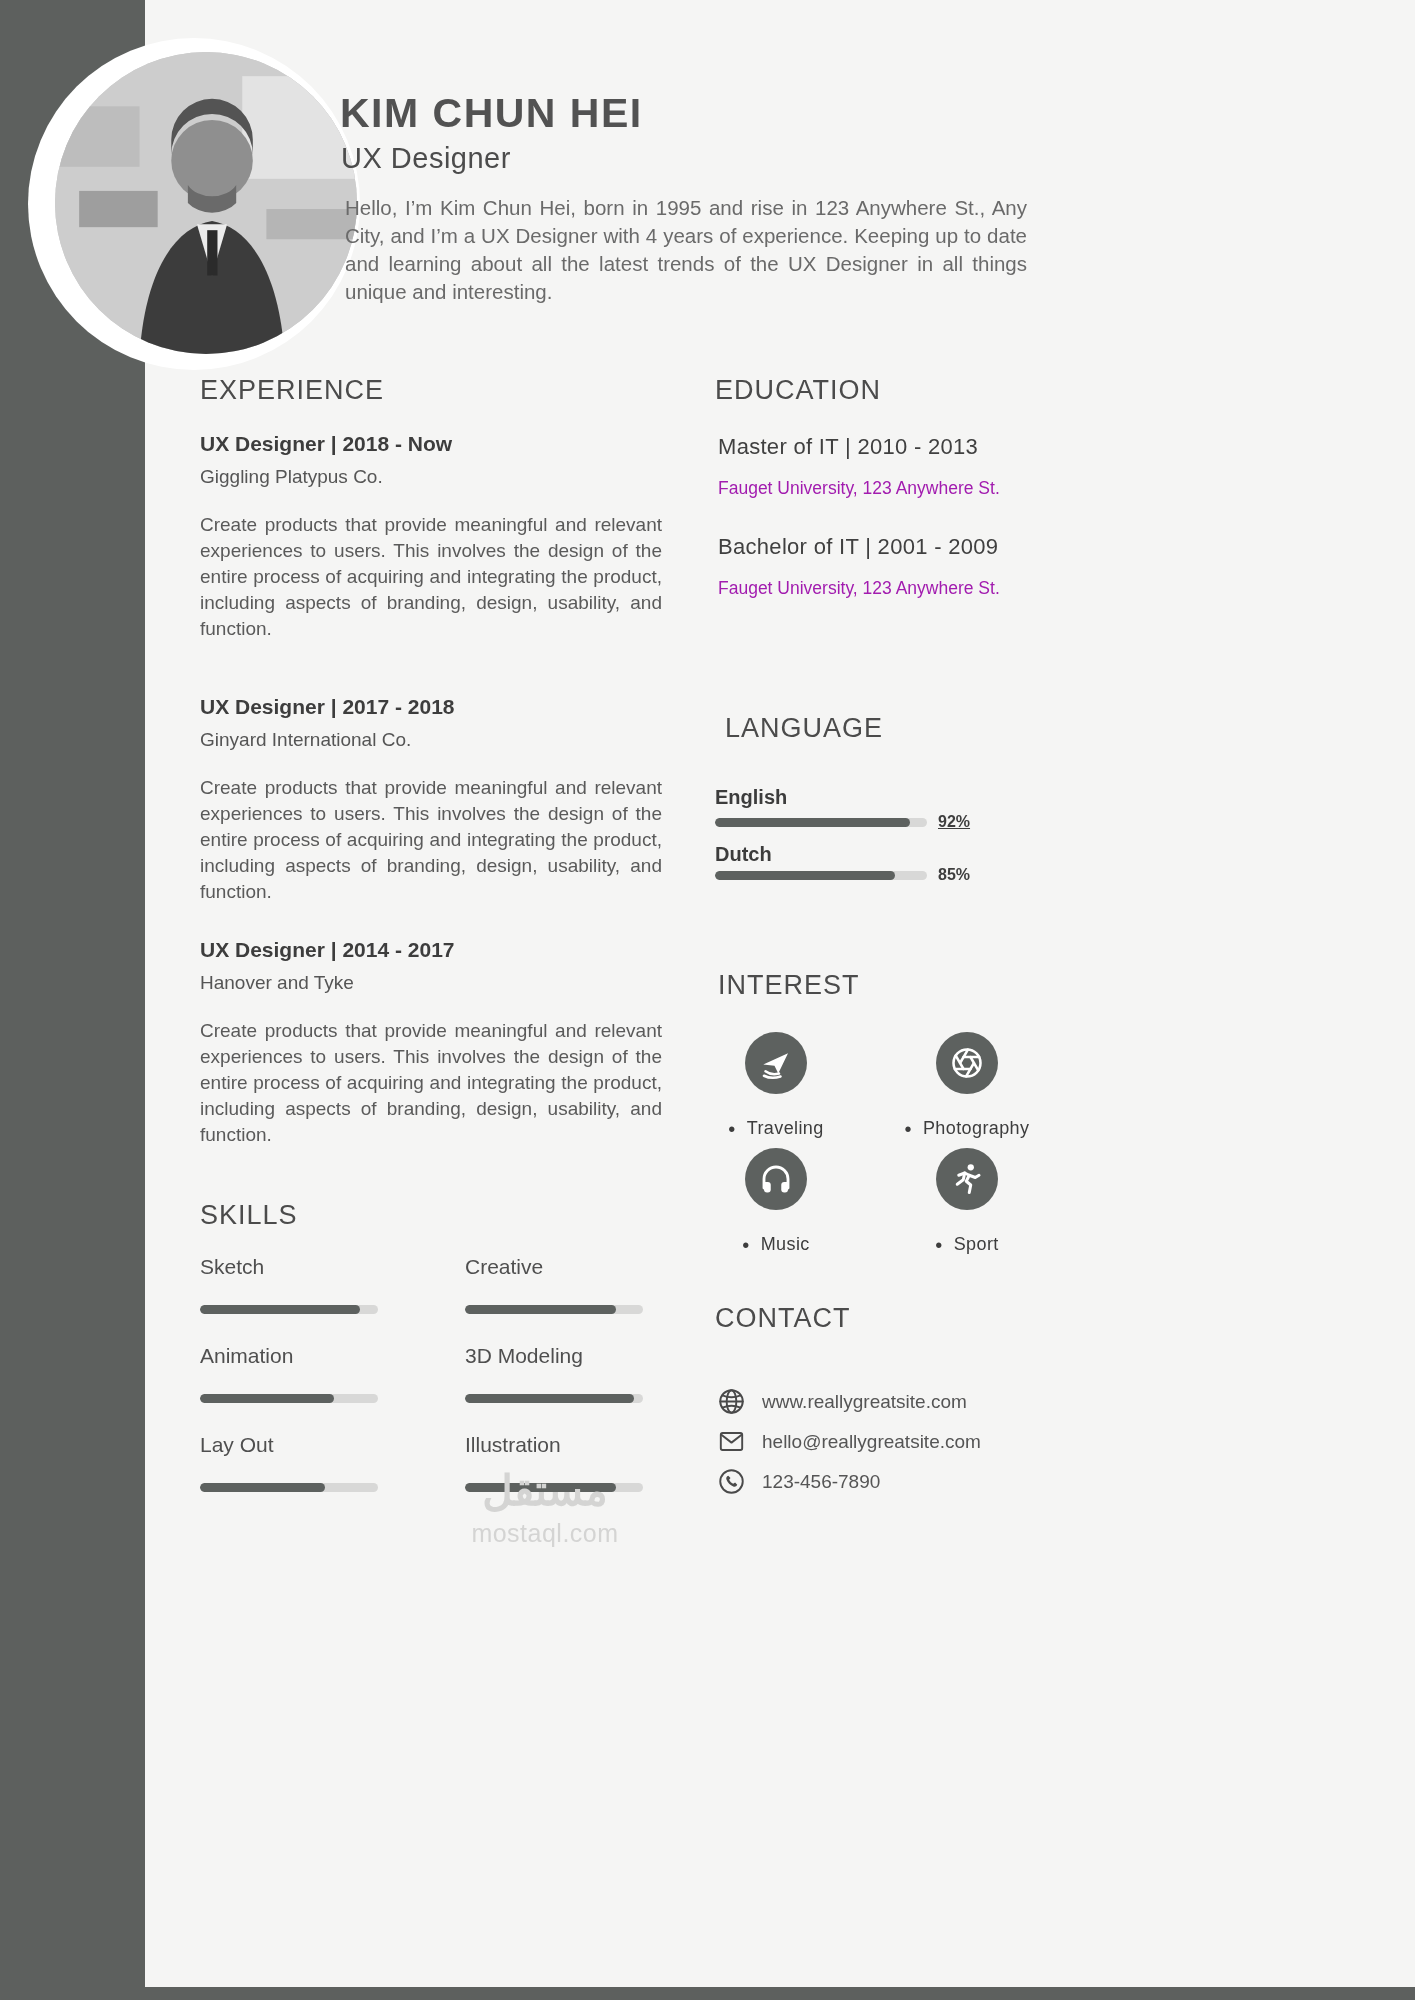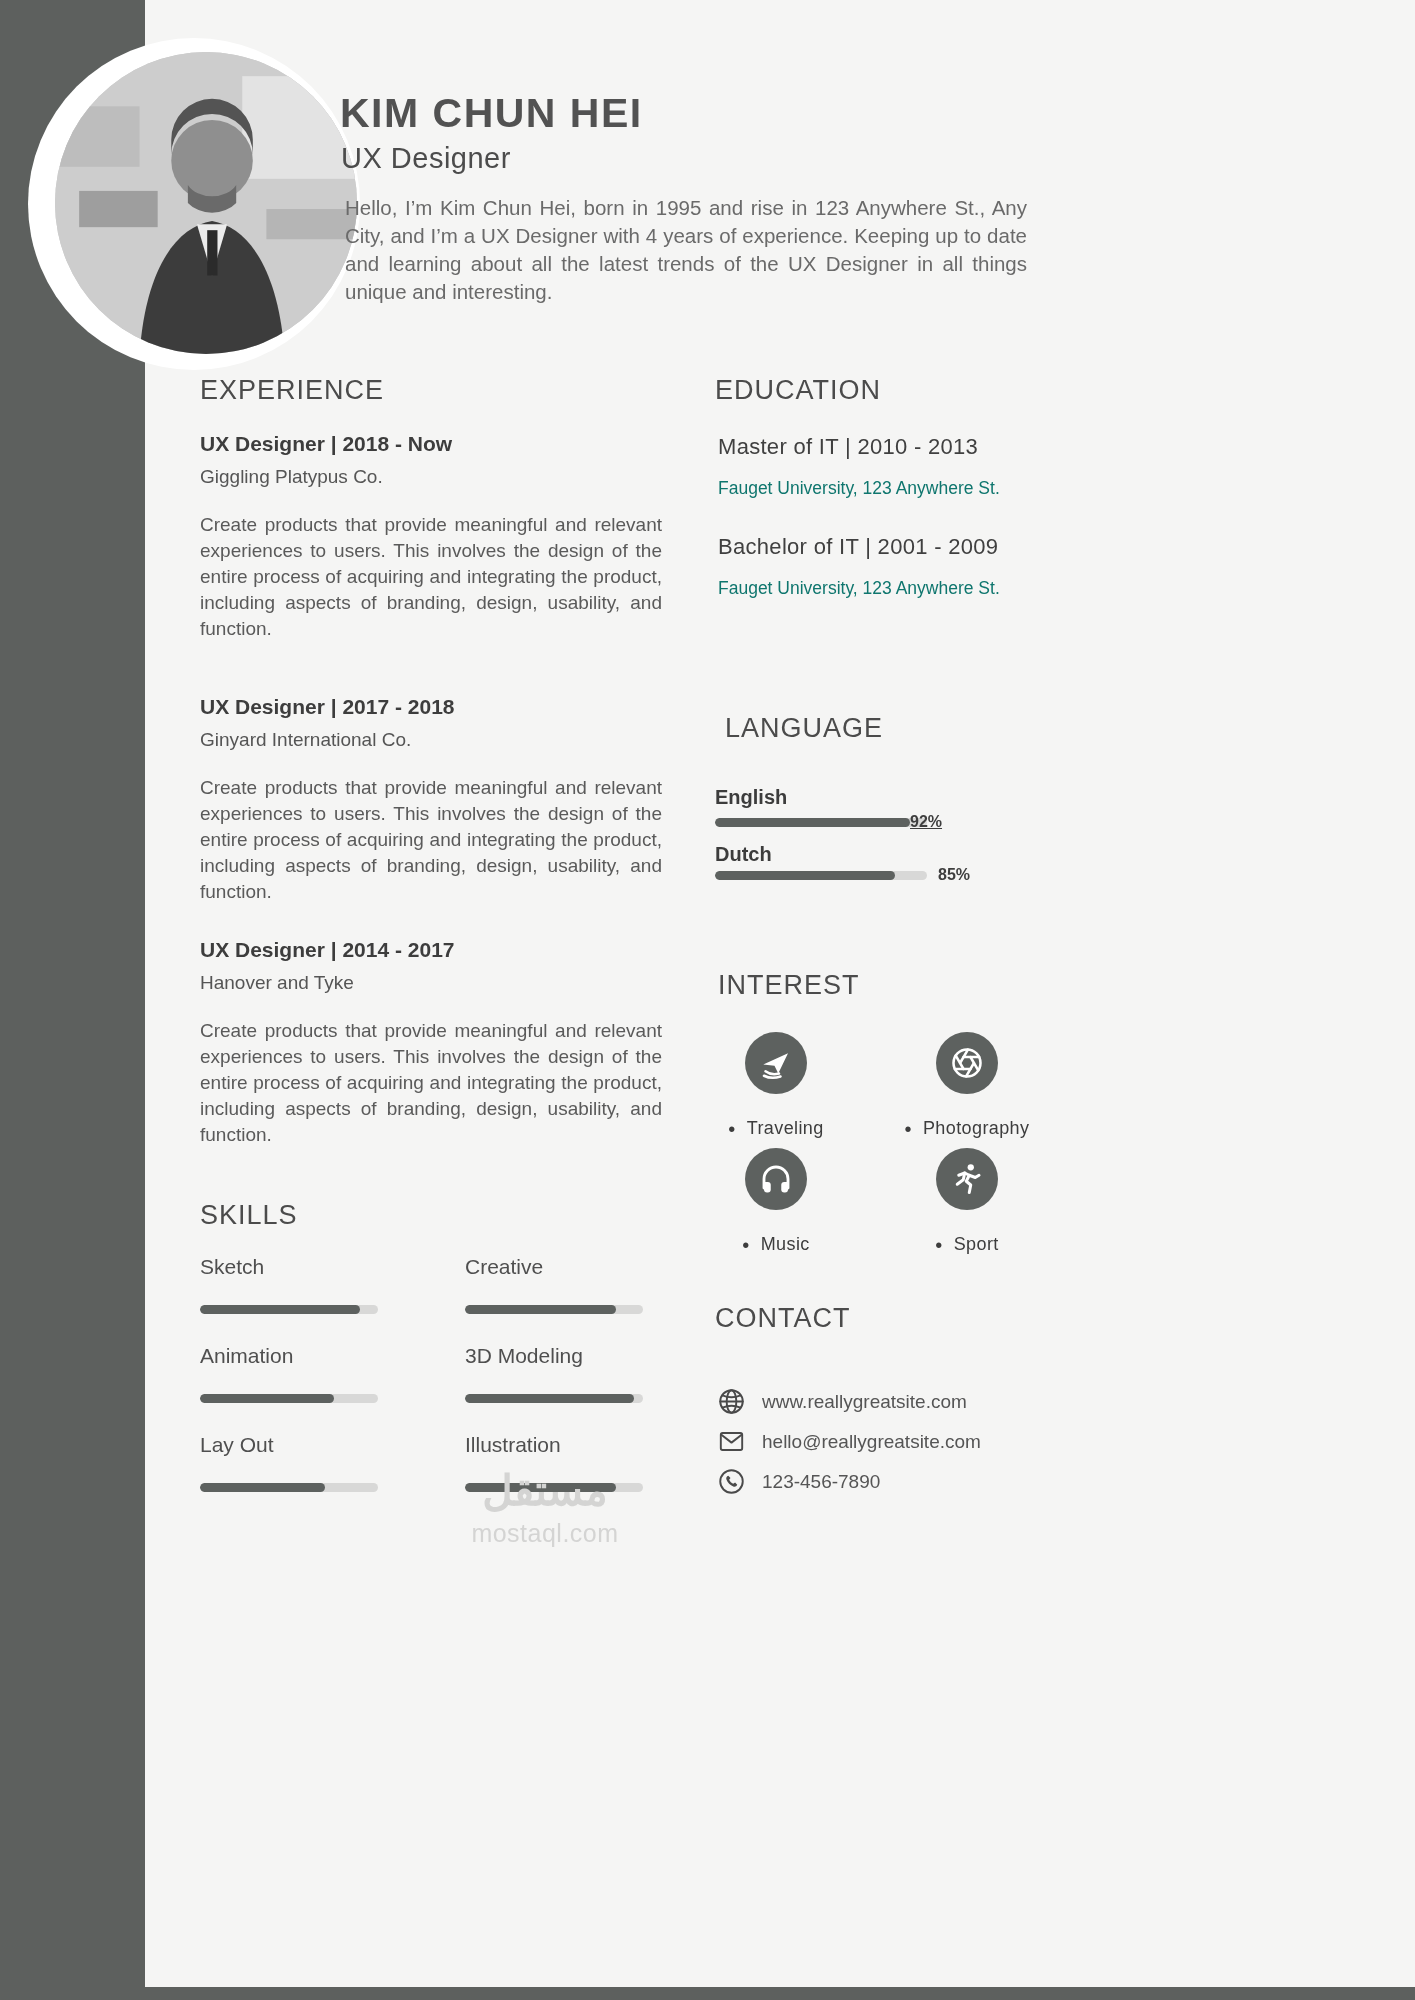--- a/index.html
+++ b/index.html
@@ -19,21 +19,21 @@
   .summary { left:345px; top:194px; width:682px; font-size:20.5px; line-height:28px; color:#6a6a6a; text-align:justify; margin:0; }
 
   .section-h { font-size:27px; font-weight:400; color:#4b4b4b; letter-spacing:1px; margin:0; }
 
   .exp-item { width:462px; }
   .exp-title { font-size:21px; font-weight:700; color:#3d3d3d; }
   .exp-company { font-size:19px; color:#555555; margin-top:10px; }
   .exp-desc { font-size:19px; color:#5a5a5a; line-height:26px; text-align:justify; margin-top:24px; }
 
   .edu-title { font-size:22px; color:#404040; letter-spacing:0.3px; }
-  .edu-sub { font-size:17.5px; color:#0f766e; }
+  .edu-sub { font-size:17.5px; color:#a21caf; }
 
   .bar-track { height:9px; background:#d8d8d7; border-radius:5px; overflow:hidden; }
   .bar-fill { height:100%; background:#5d615f; border-radius:5px; }
 
   .lang-name { font-size:20px; font-weight:700; color:#3c3c3c; }
   .lang-track { width:212px; }
   .pct { font-size:16px; font-weight:700; color:#3e3e3e; }
 
   .skill-cell { width:180px; }
   .skill-name { font-size:21px; color:#4f4f4f; }
@@ -146,21 +146,21 @@
   <div class="abs edu-sub" style="left:718px; top:478px;">Fauget University, 123 Anywhere St.</div>
   <div class="abs edu-title" style="left:718px; top:534px;">Bachelor of IT | 2001 - 2009</div>
   <div class="abs edu-sub" style="left:718px; top:578px;">Fauget University, 123 Anywhere St.</div>
 
   <h2 class="abs section-h" style="left:715px; top:713px;margin-left:10px;">LANGUAGE</h2>
 
   <div class="abs lang-name" style="left:715px; top:786px;">English</div>
   <div class="abs bar-track lang-track" style="left:715px; top:818px;">
     <div class="bar-fill" style="width: 92%;"></div>
   </div>
-  <div class="abs pct" style="left:910px; top:813px;text-decoration:underline;">92%</div>
+  <div class="abs pct" style="left:938px; top:813px;text-decoration:underline;">92%</div>
 
   <div class="abs lang-name" style="left:715px; top:843px;">Dutch</div>
   <div class="abs bar-track lang-track" style="left:715px; top:871px;">
     <div class="bar-fill" style="width: 85%;"></div>
   </div>
   <div class="abs pct" style="left:938px; top:866px;">85%</div>
 
   <h2 class="abs section-h" style="left:718px; top:970px;">INTEREST</h2>
 
   <div class="abs interest-cell" style="left:702px; top:1032px; width:148px;">

